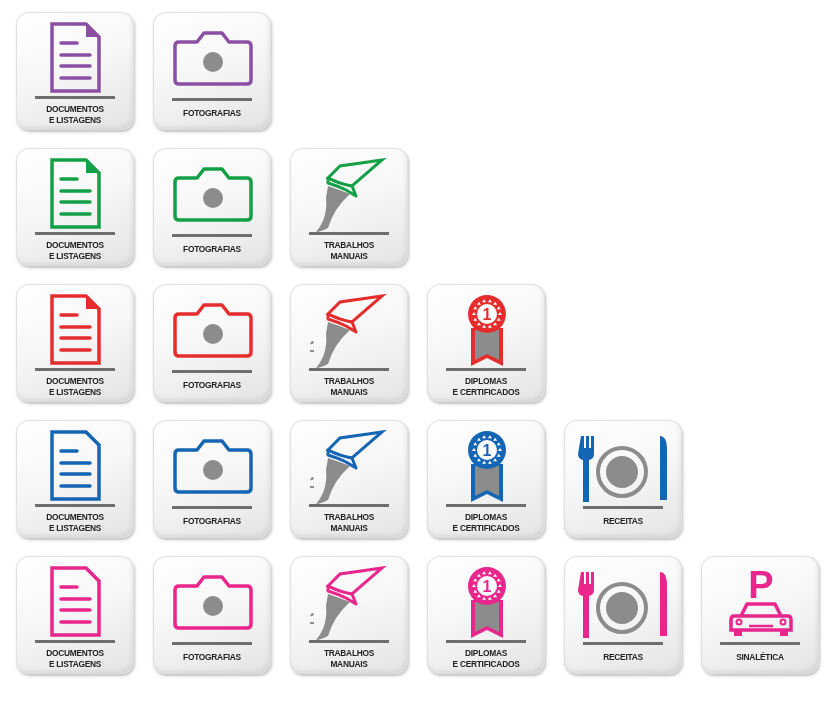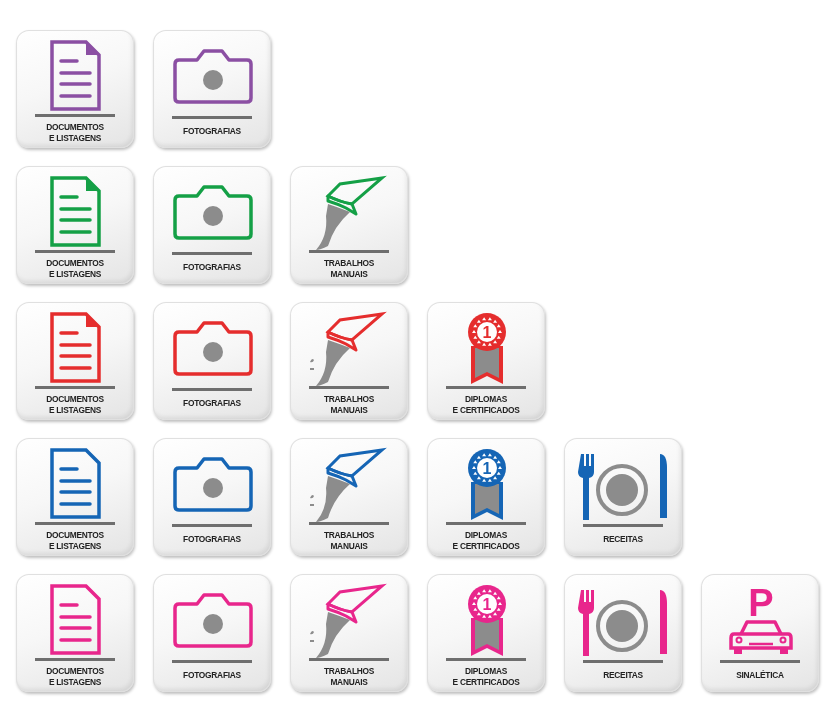--- a/index.html
+++ b/index.html
@@ -1,18 +1,18 @@
 <!DOCTYPE html>
 <html><head>
 <meta charset="utf-8">
 <style>
   html, body { margin:0; padding:0; background:#ffffff; }
   body { width:836px; height:723px; position:relative; overflow:hidden;
          font-family:"Liberation Sans", sans-serif; }
-  .grid { position:absolute; left:16px; top:30px; }
+  .grid { position:absolute; left:16px; top:12px; }
   .row { display:flex; gap:19px; margin-bottom:18px; height:118px; }
   .tile { width:118px; height:118px; border-radius:13px; position:relative;
           background:linear-gradient(160deg,#ffffff 0%,#f7f7f7 45%,#e4e4e4 100%);
           box-shadow: inset 0 0 0 1px #e0e0e0, 1px 2px 3px rgba(0,0,0,0.25), inset -2px -3px 4px rgba(0,0,0,0.08);
           cursor:pointer; }
   .tile svg { position:absolute; left:0; top:0; }
   .bar { position:absolute; left:19px; width:80px; height:3px; background:#6e6e6e; }
   .label { position:absolute; left:0; width:118px; text-align:center;
            font-size:9.5px; line-height:11px; font-weight:bold; color:#222;
            letter-spacing:-0.3px; transform:scaleX(0.88); text-transform:uppercase; }

